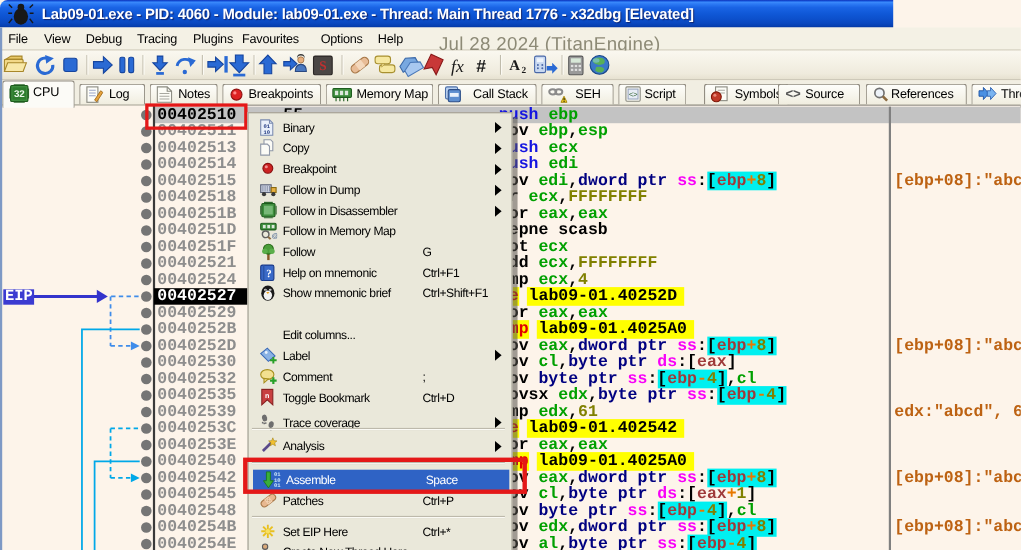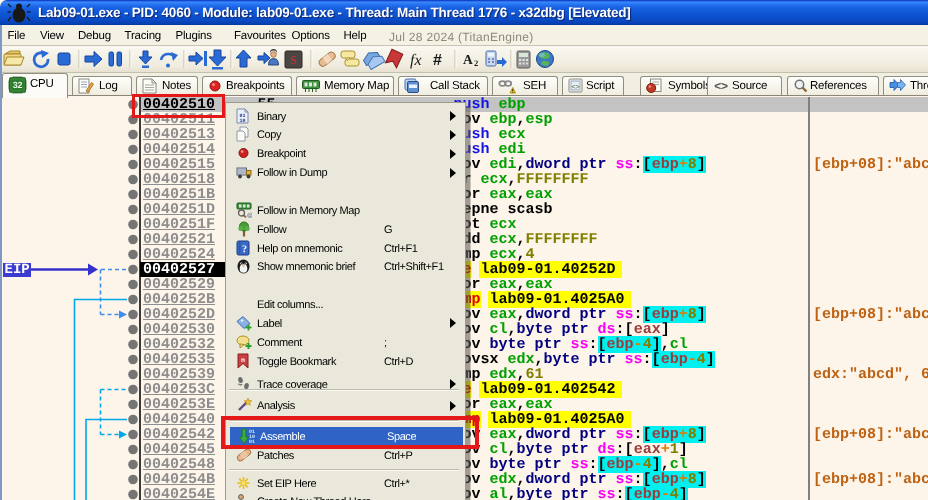--- a/index.html
+++ b/index.html
@@ -1,40 +1,40 @@
 <!DOCTYPE html>
 <html><head><meta charset="utf-8">
 <style>
 html,body{margin:0;padding:0;}
 *{-webkit-font-smoothing:antialiased;text-rendering:geometricPrecision;}
 body{width:928px;height:500px;overflow:hidden;position:relative;background:#FDF4EA;font-family:"Liberation Sans",sans-serif;}
 .abs{position:absolute;}
 .mono{font-family:"Liberation Mono",monospace;font-size:15px;letter-spacing:0;line-height:15px;white-space:pre;font-weight:bold;}
-#title{left:0;top:0;width:928px;height:25px;background:linear-gradient(to bottom,#0B2FB8 0%,#2268E8 5%,#3988FA 9%,#2D7BF5 14%,#1A64E5 27%,#1059D8 48%,#0C50CC 68%,#0A48C0 84%,#0640B2 94%,#03349E 100%);border-top-left-radius:7px;text-align:right;}
+#title{left:0;top:0;width:812px;height:25px;background:linear-gradient(to bottom,#0B2FB8 0%,#2268E8 5%,#3988FA 9%,#2D7BF5 14%,#1A64E5 27%,#1059D8 48%,#0C50CC 68%,#0A48C0 84%,#0640B2 94%,#03349E 100%);border-top-left-radius:7px;text-align:right;}
 #title .txt{left:38px;top:4.5px;color:#fff;font-weight:bold;font-size:13.5px;text-shadow:1px 1px 1px #10256E;letter-spacing:-0.2px;white-space:nowrap;}
 #menubar{left:0;top:25px;width:928px;height:20px;background:#F4F1E5;border-bottom:1px solid #C8C4B2;}
 #menubar span{position:absolute;top:4.5px;font-size:11.5px;letter-spacing:-0.2px;color:#000;}
 #toolbar{left:0;top:46px;width:928px;height:26px;background:linear-gradient(to bottom,#FAF8F0,#EFEBDD 80%,#E6E1D0);border-bottom:1px solid #C4C0AE;}
 #tabbar{left:0;top:73px;width:928px;height:23px;background:#F1EEE2;}
 #tabline{left:0;top:94.6px;width:928px;height:1.6px;background:#8A8578;}
 #blackline{left:140px;top:96.2px;width:788px;height:1.4px;background:#1E1E1E;}
 #lightline{left:0;top:96.4px;width:140px;height:1.2px;background:#B2AC9E;}
 .tab{position:absolute;top:76.4px;height:18px;border:1px solid #928D82;border-bottom:none;border-radius:3px 3px 0 0;background:linear-gradient(to bottom,#FEFEFB,#F0EDDF);font-size:11.5px;letter-spacing:-0.2px;color:#000;z-index:2;}
 .tab.active{top:73px;height:23.5px;background:#FCFBF7;z-index:5;}
 .tab .ticon{position:absolute;left:5px;top:1px;}
 .tab .tlabel{position:absolute;top:3px;white-space:nowrap;}
 .tab.active .ticon{top:1.5px;}
 .tab.active .tlabel{top:3.5px;}
 #table{left:0;top:96px;width:928px;height:404px;background:#FDF4EA;}
 #graybar{left:140px;top:97.4px;width:788px;height:14.6px;background:#C3C3C3;}
 #vsep{left:808.3px;top:97px;width:1.6px;height:403px;background:#808080;}
 #asep{left:139px;top:96px;width:1.5px;height:404px;background:#3A3A3A;}
 #lborder{left:0;top:25px;width:2px;height:475px;background:#7E99C5;}
 .row{position:absolute;left:453.5px;}
-.addr{position:absolute;left:143px;color:#8E8E8E;text-decoration:underline;}
+.addr{position:absolute;left:143px;color:#8E8E8E;}
 .cmt{position:absolute;left:813px;color:#BD6212;}
 .k{color:#000;} .pu{color:#1414E0;} .j{color:#E20000;} .r{color:#00A000;}
 .pt{color:#000080;} .sg{color:#F800F8;} .n{color:#808000;} .bk{color:#9E3A3A;} .pl{color:#E87800;}
 .cy{background:#00F0F0;} .yl{background:#FFFF00;}
 .redbox{position:absolute;border:3px solid #E41818;}
 #cmenu{left:225px;top:101.5px;width:239px;height:402px;background:#EAE8DA;border:1px solid #9E9A8E;box-shadow:4.5px 4.5px 0px rgba(85,82,74,0.55);z-index:10;}
 .mi{position:absolute;left:1px;width:236px;height:19px;}
 .mi .ic{position:absolute;left:9px;top:1px;width:17px;height:17px;}
 .mi .lb{position:absolute;left:30px;top:4px;font-size:11px;letter-spacing:-0.4px;color:#000;white-space:nowrap;}
 .mi .sc{position:absolute;left:157px;top:4px;font-size:11px;letter-spacing:-0.4px;color:#000;}
@@ -58,24 +58,24 @@
   <circle cx="12" cy="4.5" r="3" fill="#181818"></circle>
  </svg>
  <span class="abs txt">Lab09-01.exe - PID: 4060 - Module: lab09-01.exe - Thread: Main Thread 1776 - x32dbg [Elevated]</span>
 </div>
 <div id="menubar" class="abs">
  <span style="left:7.5px">File</span>
     <span style="left:40px">View</span>
     <span style="left:78px">Debug</span>
  <span style="left:124.5px">Tracing</span>
     <span style="left:175.5px">Plugins</span>
-    <span style="left:234px">Favourites</span>
+    <span style="left:220px">Favourites</span>
  <span style="left:291.5px">Options</span>
     <span style="left:343.5px">Help</span>
- <span style="left:389px;color:#8D8A76;font-size:12px;letter-spacing:0.3px">Jul 28 2024 (TitanEngine)</span>
+ <span style="left:399px;color:#8D8A76;font-size:17px;letter-spacing:0.3px">Jul 28 2024 (TitanEngine)</span>
 </div>
 <div id="toolbar" class="abs"></div>
 <svg class="abs" style="left:0;top:46px" width="928" height="26" viewBox="0 0 928 26">
     <g>
       <polygon points="5,8 10,5 20,5 20,8" fill="#E8C868" stroke="#A8872A"></polygon>
       <rect x="4" y="8" width="17" height="11" rx="1" fill="#F2D888" stroke="#A8872A"></rect>
       <polygon points="4,19 7,11 24,11 21,19" fill="#F8E8A8" stroke="#A8872A"></polygon>
     </g>
 <path d="M 45 8 A 7 7 0 1 0 48 13" fill="none" stroke="#2A6AD4" stroke-width="2.8"></path>
     <polygon points="41,4 49,7 42,12" fill="#2A6AD4"></polygon>
@@ -434,20 +434,34 @@
             <line x1="7" y1="5" x2="7" y2="10"></line>
             <line x1="9" y1="5" x2="9" y2="10"></line>
           </g>
           <rect x="10.5" y="6.5" width="4.5" height="4.5" fill="#E8B040" stroke="#8A6A10"></rect>
           <circle cx="4" cy="12.5" r="1.9" fill="#3A3A3A"></circle>
           <circle cx="12.5" cy="12.5" r="1.9" fill="#3A3A3A"></circle>
         </svg></span>
       <span class="lb">Follow in Dump</span>
       <span class="ar"></span>
     </div>
+<div class="mi" style="top:79.5px">
+      <span class="ic"><svg width="16" height="16" viewBox="0 0 16 16">
+          <g stroke="#2F6B2F" stroke-width="1">
+            <line x1="4" y1="1" x2="12" y2="1"></line>
+            <line x1="4" y1="15" x2="12" y2="15"></line>
+            <line x1="1" y1="4" x2="1" y2="12"></line>
+            <line x1="15" y1="4" x2="15" y2="12"></line>
+          </g>
+          <rect x="2" y="2" width="12" height="12" rx="1" fill="#3E8E3E" stroke="#1E5C1E"></rect>
+          <rect x="4" y="4" width="8" height="8" fill="#77B877"></rect>
+        </svg></span>
+      <span class="lb">Follow in Disassembler</span>
+      <span class="ar"></span>
+    </div>
 <div class="mi" style="top:98.3px">
       <span class="ic"><svg width="16" height="16" viewBox="0 0 16 16">
           <rect x="1" y="1" width="14" height="6" rx="1" fill="#3E8E3E" stroke="#1E5C1E"></rect>
           <g fill="#DDE8DD">
             <rect x="3" y="2.5" width="2.5" height="3"></rect>
             <rect x="7" y="2.5" width="2.5" height="3"></rect>
             <rect x="11" y="2.5" width="2.5" height="3"></rect>
           </g>
           <circle cx="5.5" cy="11" r="3" fill="none" stroke="#606060" stroke-width="1.3"></circle>
           <line x1="7.8" y1="13.3" x2="10" y2="15.5" stroke="#8A6A40" stroke-width="1.8"></line>

